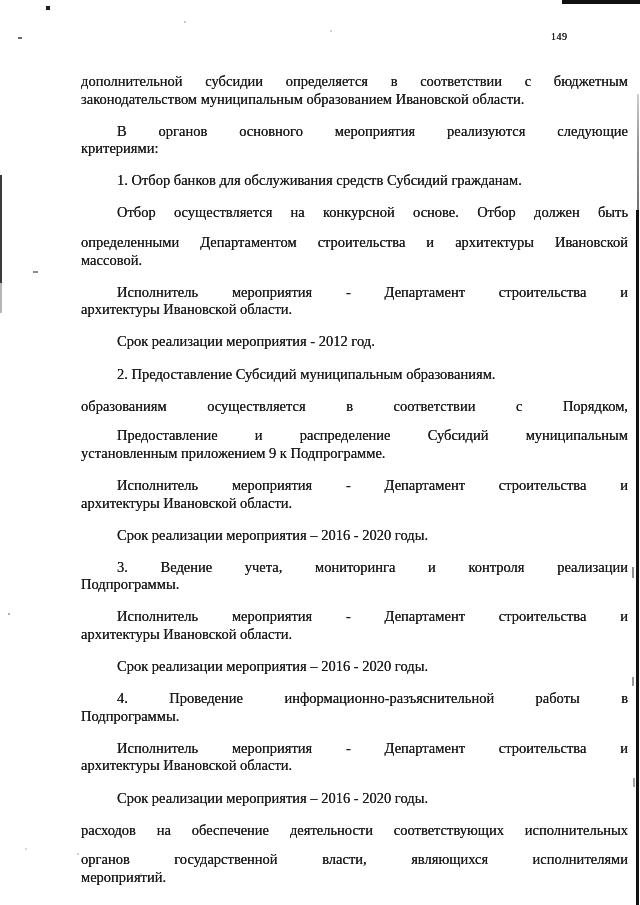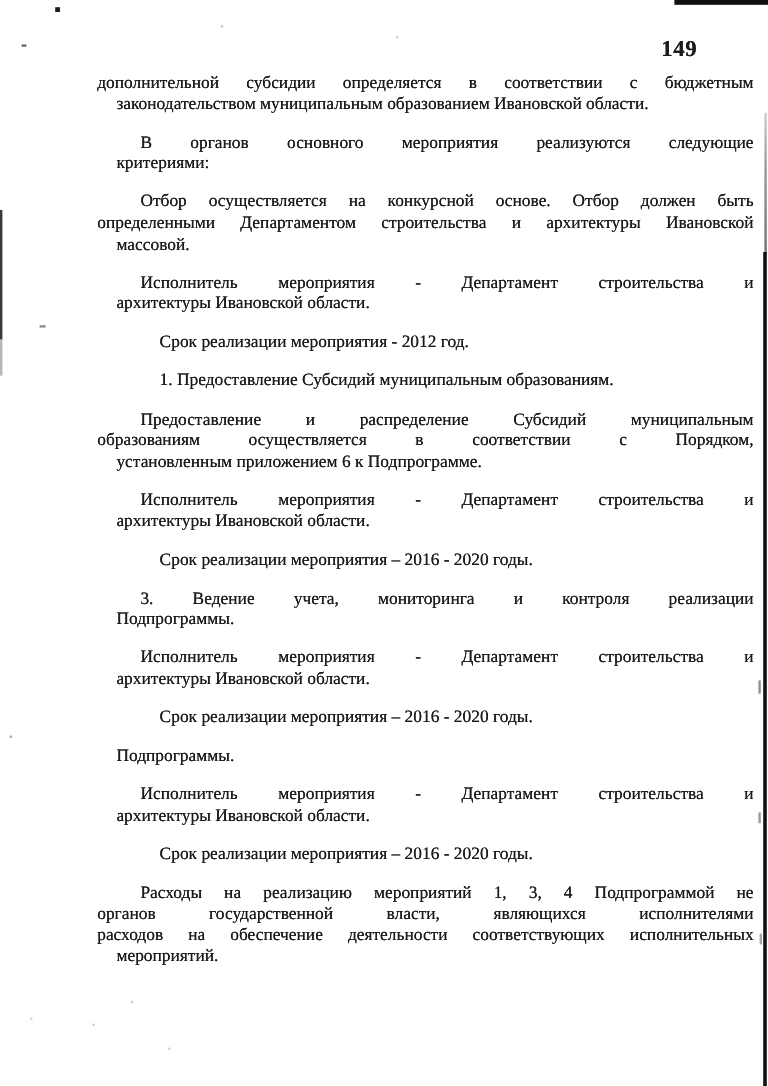--- a/index.html
+++ b/index.html
@@ -4,32 +4,31 @@
 <style>
   :root { --ink:#1c1c1c; --paper:#ffffff; }
   html,body { margin:0; padding:0; }
   body {
     width:640px; height:905px; position:relative; overflow:hidden;
     background:var(--paper);
     font-family:"Liberation Serif", serif;
   }
   .page-number {
     position:absolute; left:551px; top:31px; width:40px;
-    font-size:19px; color:var(--ink); letter-spacing:0.5px;
+    font-size:10px; color:var(--ink); letter-spacing:0.5px;
     text-shadow:0 0 0.4px currentColor;
-    font-weight:bold;
   }
   .page-text {
     position:absolute; left:81px; top:61px; width:547px;
     font-size:14.5px; line-height:17.6px; color:var(--ink);
     text-shadow:0 0 0.45px currentColor;
   }
   p.para { margin:0; padding:0; }
-  .ln { text-align:justify; text-align-last:justify; }
-  .last { text-align:left; text-align-last:left;margin-left:16px; }
+  .ln { text-align:justify; text-align-last:justify;margin-top:12px; }
+  .last { text-align:left; text-align-last:left; }
   .ind { text-indent:36px; }
   
   .art { position:absolute; }
   .a-topbar { left:562px; top:0; width:78px; height:4px; background:#101010; }
   .a-right-light { left:637px; top:94px; width:2px; height:118px;
     background:linear-gradient(#cfcfcf,#9a9a9a 40%,#6f6f6f); }
   .a-right-dark { left:636px; top:210px; width:3px; height:695px; background:#121212; }
   .a-left-line { left:0; top:175px; width:2px; height:108px; background:#3a3a3a; }
   .a-left-fade { left:0; top:283px; width:2px; height:30px; background:#b5b5b5; }
   .spk { position:absolute; }
@@ -64,45 +63,46 @@
     <div class="ln">дополнительной субсидии определяется в соответствии с бюджетным</div>
     <div class="last">законодательством муниципальным образованием Ивановской области.</div>
   <p></p>
   <p class="para">
     </p>
     <div class="ln ind">В органов основного мероприятия реализуются следующие</div>
     <div class="last">критериями:</div>
   <p></p>
   <p class="para">
     </p>
+    <div class="last ind">1. Отбор банков для обслуживания средств Субсидий гражданам.</div>
   <p></p>
   <p class="para">
     </p>
     <div class="ln ind">Отбор осуществляется на конкурсной основе. Отбор должен быть</div>
     <div class="ln">определенными Департаментом строительства и архитектуры Ивановской</div>
     <div class="last">массовой.</div>
   <p></p>
   <p class="para">
     </p>
     <div class="ln ind">Исполнитель мероприятия - Департамент строительства и</div>
     <div class="last">архитектуры Ивановской области.</div>
   <p></p>
   <p class="para">
     </p>
     <div class="last ind">Срок реализации мероприятия - 2012 год.</div>
   <p></p>
   <p class="para">
     </p>
-    <div class="last ind">1. Предоставление Субсидий муниципальным образованиям.</div>
+    <div class="last ind">2. Предоставление Субсидий муниципальным образованиям.</div>
   <p></p>
   <p class="para">
     </p>
+    <div class="ln">образованиям осуществляется в соответствии с Порядком,</div>
     <div class="ln ind">Предоставление и распределение Субсидий муниципальным</div>
-    <div class="ln">образованиям осуществляется в соответствии с Порядком,</div>
-    <div class="last">установленным приложением 6 к Подпрограмме.</div>
+    <div class="last">установленным приложением 9 к Подпрограмме.</div>
   <p></p>
   <p class="para">
     </p>
     <div class="ln ind">Исполнитель мероприятия - Департамент строительства и</div>
     <div class="last">архитектуры Ивановской области.</div>
   <p></p>
   <p class="para">
     </p>
     <div class="last ind">Срок реализации мероприятия – 2016 - 2020 годы.</div>
   <p></p>
@@ -115,36 +115,36 @@
     </p>
     <div class="ln ind">Исполнитель мероприятия - Департамент строительства и</div>
     <div class="last">архитектуры Ивановской области.</div>
   <p></p>
   <p class="para">
     </p>
     <div class="last ind">Срок реализации мероприятия – 2016 - 2020 годы.</div>
   <p></p>
   <p class="para">
     </p>
+    <div class="ln ind">4. Проведение информационно-разъяснительной работы в</div>
     <div class="last">Подпрограммы.</div>
   <p></p>
   <p class="para">
     </p>
     <div class="ln ind">Исполнитель мероприятия - Департамент строительства и</div>
     <div class="last">архитектуры Ивановской области.</div>
   <p></p>
   <p class="para">
     </p>
     <div class="last ind">Срок реализации мероприятия – 2016 - 2020 годы.</div>
   <p></p>
   <p class="para">
     </p>
-    <div class="ln ind">Расходы на реализацию мероприятий 1, 3, 4 Подпрограммой не</div>
+    <div class="ln">расходов на обеспечение деятельности соответствующих исполнительных</div>
     <div class="ln">органов государственной власти, являющихся исполнителями</div>
-    <div class="ln">расходов на обеспечение деятельности соответствующих исполнительных</div>
     <div class="last">мероприятий.</div>
   <p></p>
   <p class="para">
     </p>
 
   <p></p>
   <p class="para">
     </p>
 
   <p></p>

